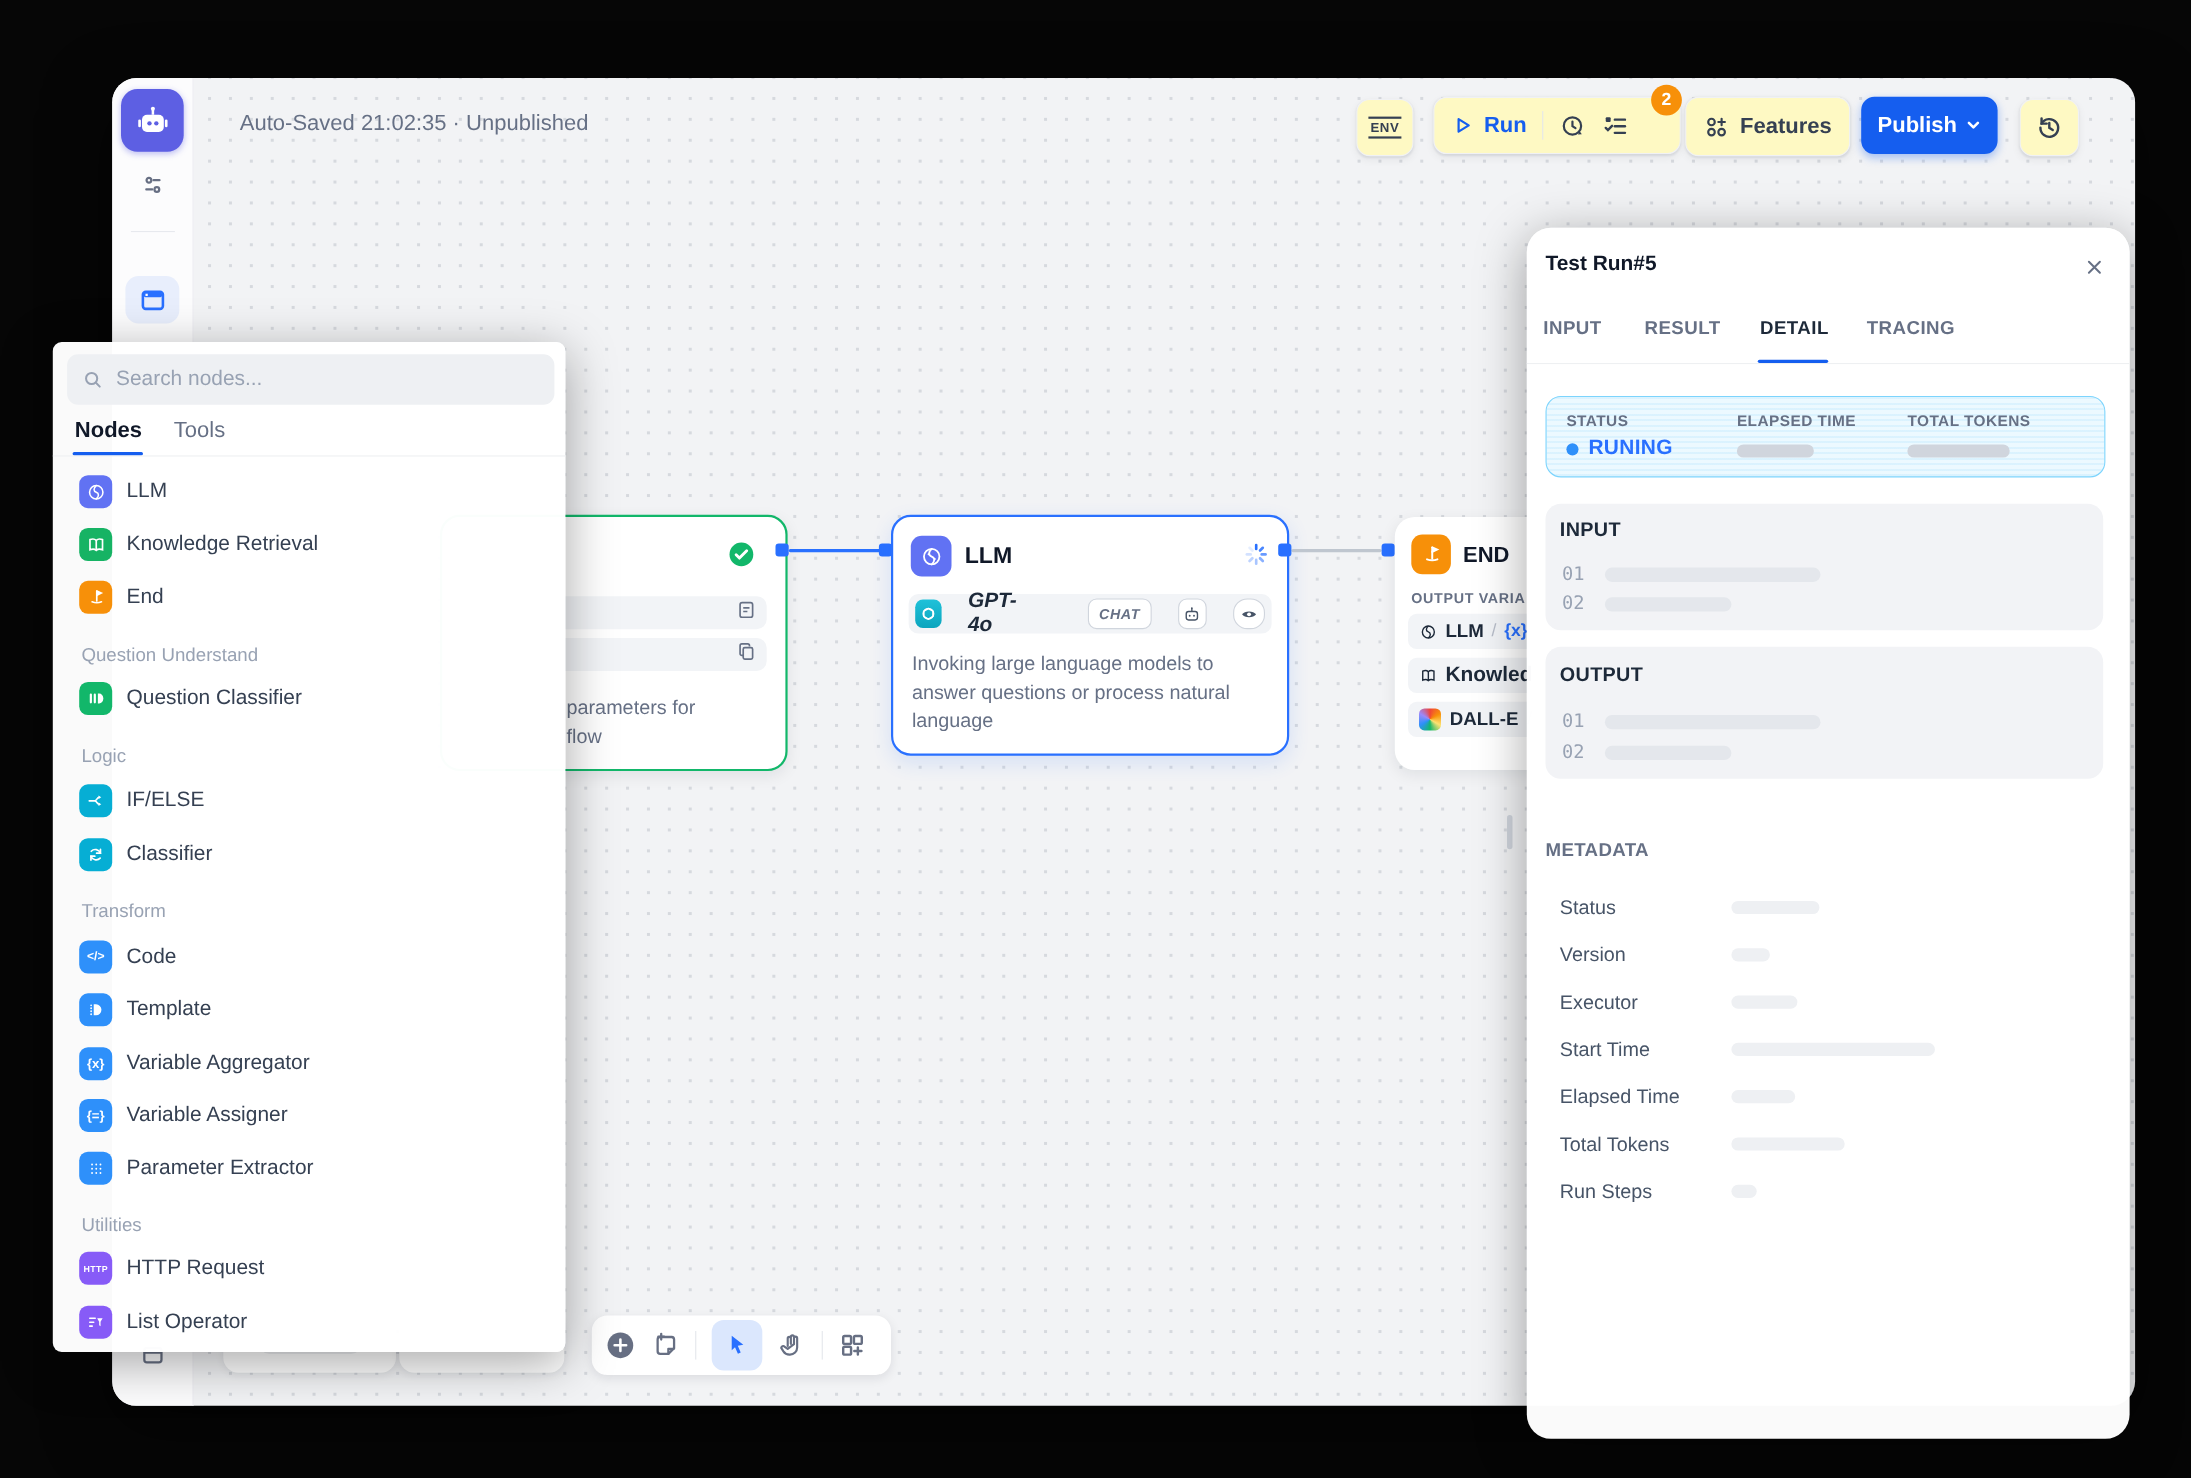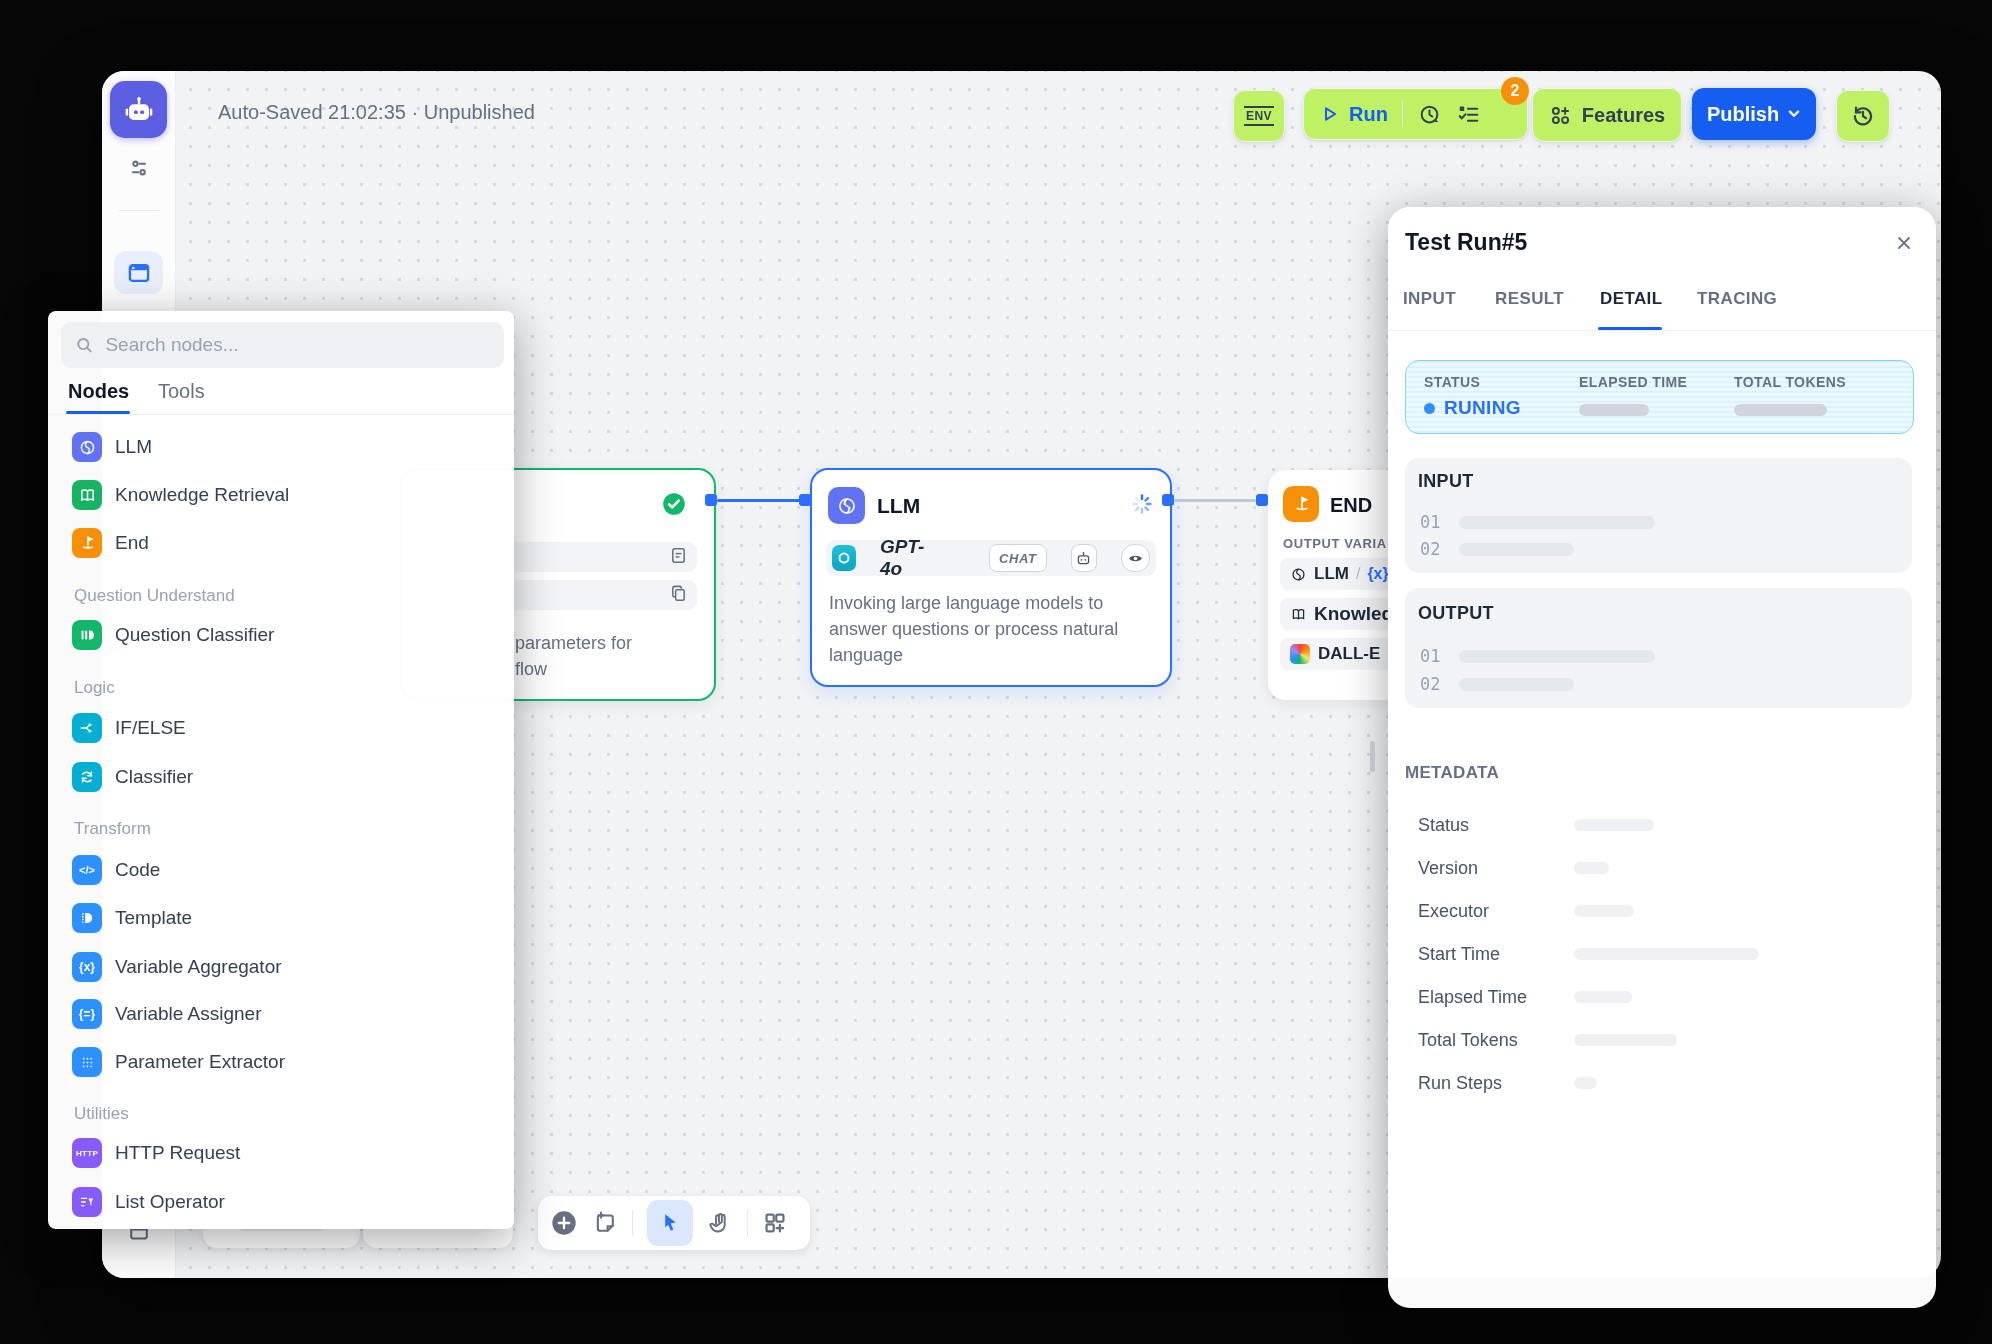--- a/index.html
+++ b/index.html
@@ -12,21 +12,21 @@
   #canvas{left:73px;top:0;right:0;bottom:0;
           background-image:radial-gradient(circle,#d6d9de 1.6px,transparent 1.7px);
           background-size:19px 19px;background-position:6px 9px;}
   
   #sidebar{left:0;top:0;width:73px;height:1207px;background:#fcfcfd;border-right:1px solid #ececf1;}
   .logo{left:8px;top:10px;width:57px;height:57px;border-radius:15px;background:#5d5fe3;display:flex;align-items:center;justify-content:center;box-shadow:0 2px 6px rgba(93,95,227,.4);}
   .side-icon{display:flex;align-items:center;justify-content:center;}
   .side-active{background:#e8eefc;border-radius:12px;}
   
   .hdr-text{font-size:20px;color:#667085;}
-  .btn-white{background:#bef264;border:1px solid #f0f1f4;border-radius:12px;display:flex;align-items:center;justify-content:center;
+  .btn-white{background:#fef9c3;border:1px solid #f0f1f4;border-radius:12px;display:flex;align-items:center;justify-content:center;
              box-shadow:0 1px 2px rgba(16,24,40,.08),0 3px 8px rgba(16,24,40,.06);cursor:pointer;}
   .env-glyph{font-size:12px;font-weight:800;color:#354052;border-top:2px solid #354052;border-bottom:2px solid #354052;padding:1px 2px;letter-spacing:.5px;}
   .run-label{color:#155eef;font-size:20px;font-weight:600;}
   .group-divider{width:1px;height:26px;background:#e4e7ec;}
   .btn-label{font-size:20px;font-weight:600;color:#354052;}
   .btn-publish{background:#155eef;border-radius:12px;display:flex;align-items:center;justify-content:center;gap:8px;
                color:#fff;font-size:20px;font-weight:700;box-shadow:0 3px 8px rgba(21,94,239,.35);cursor:pointer;}
   .badge{background:#f79009;color:#fff;font-size:16px;font-weight:700;border-radius:50%;display:flex;align-items:center;justify-content:center;}
   
   .node{background:#fff;border-radius:18px;box-shadow:0 4px 14px rgba(16,24,40,.08);}
@@ -46,21 +46,21 @@
   .ptab{font-size:20px;cursor:pointer;}
   .ptab.active{font-weight:700;color:#101828;}
   .ptab.inactive{font-weight:500;color:#667085;}
   .hairline{height:1px;background:#eef0f2;}
   .nitem{display:flex;align-items:center;gap:13px;height:48px;cursor:pointer;}
   .nitem .nicon{width:30px;height:30px;border-radius:8px;display:flex;align-items:center;justify-content:center;color:#fff;flex:0 0 30px;}
   .nitem .nlabel{font-size:19px;color:#354052;font-weight:500;}
   .nsection{font-size:17px;color:#98a2b3;}
   .icon-text{color:#fff;font-weight:700;}
   
-  .tr-title{font-size:23px;font-weight:800;color:#101828;}
+  .tr-title{font-size:19px;font-weight:800;color:#101828;}
   .tr-tab{font-size:17px;font-weight:700;letter-spacing:.4px;color:#667085;cursor:pointer;}
   .tr-tab.active{color:#1d2939;}
   .tr-underline{height:3px;background:#155eef;border-radius:2px;}
   .status-card{background:#ecf9ff;background-image:repeating-linear-gradient(0deg,rgba(186,230,253,.35) 0 2px,transparent 2px 5px);
                border:1px solid #7cd4fd;border-radius:14px;}
   .sc-label{font-size:14px;font-weight:600;color:#667085;letter-spacing:.4px;}
   .sc-pill{height:12px;border-radius:6px;background:#d0d5dd;}
   .io-card{background:#f2f3f6;border-radius:14px;}
   .io-title{font-size:18px;font-weight:800;color:#1d2939;letter-spacing:.3px;}
   .io-num{font-family:"DejaVu Sans Mono",monospace;font-size:17px;color:#98a2b3;}

